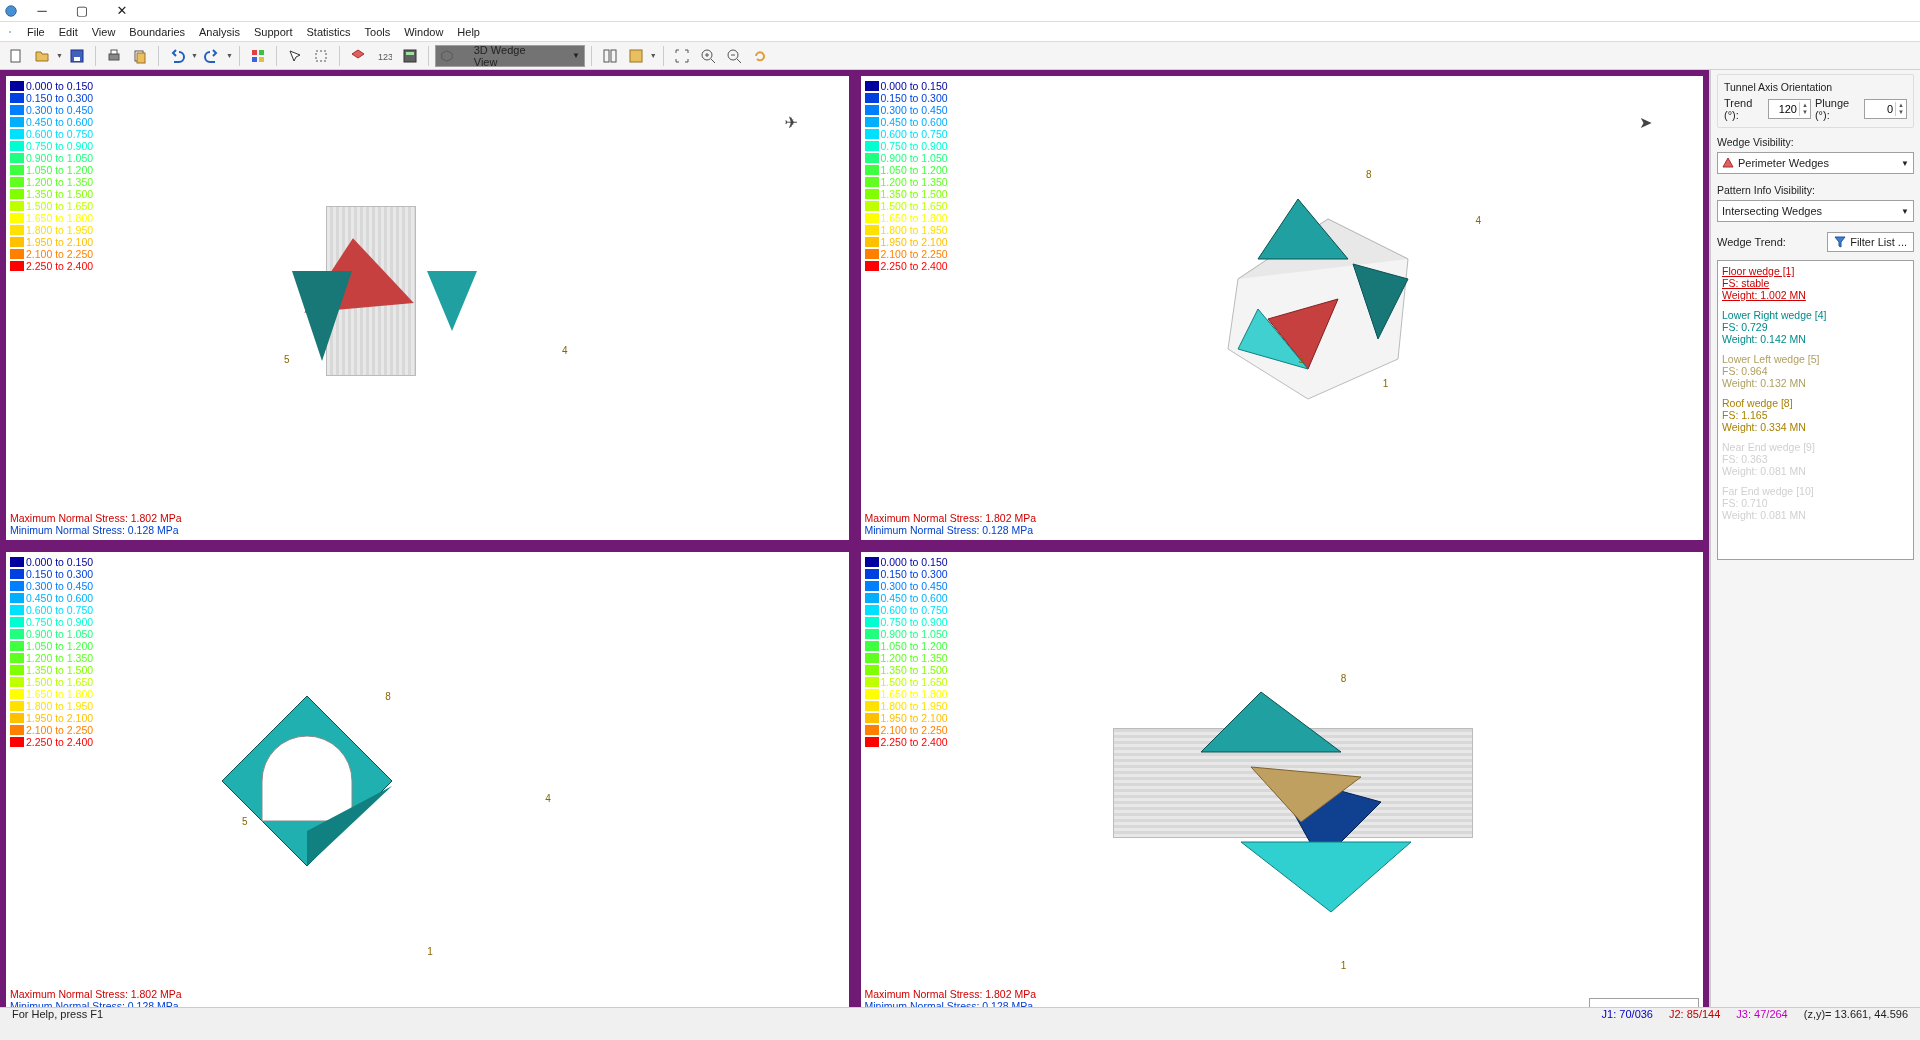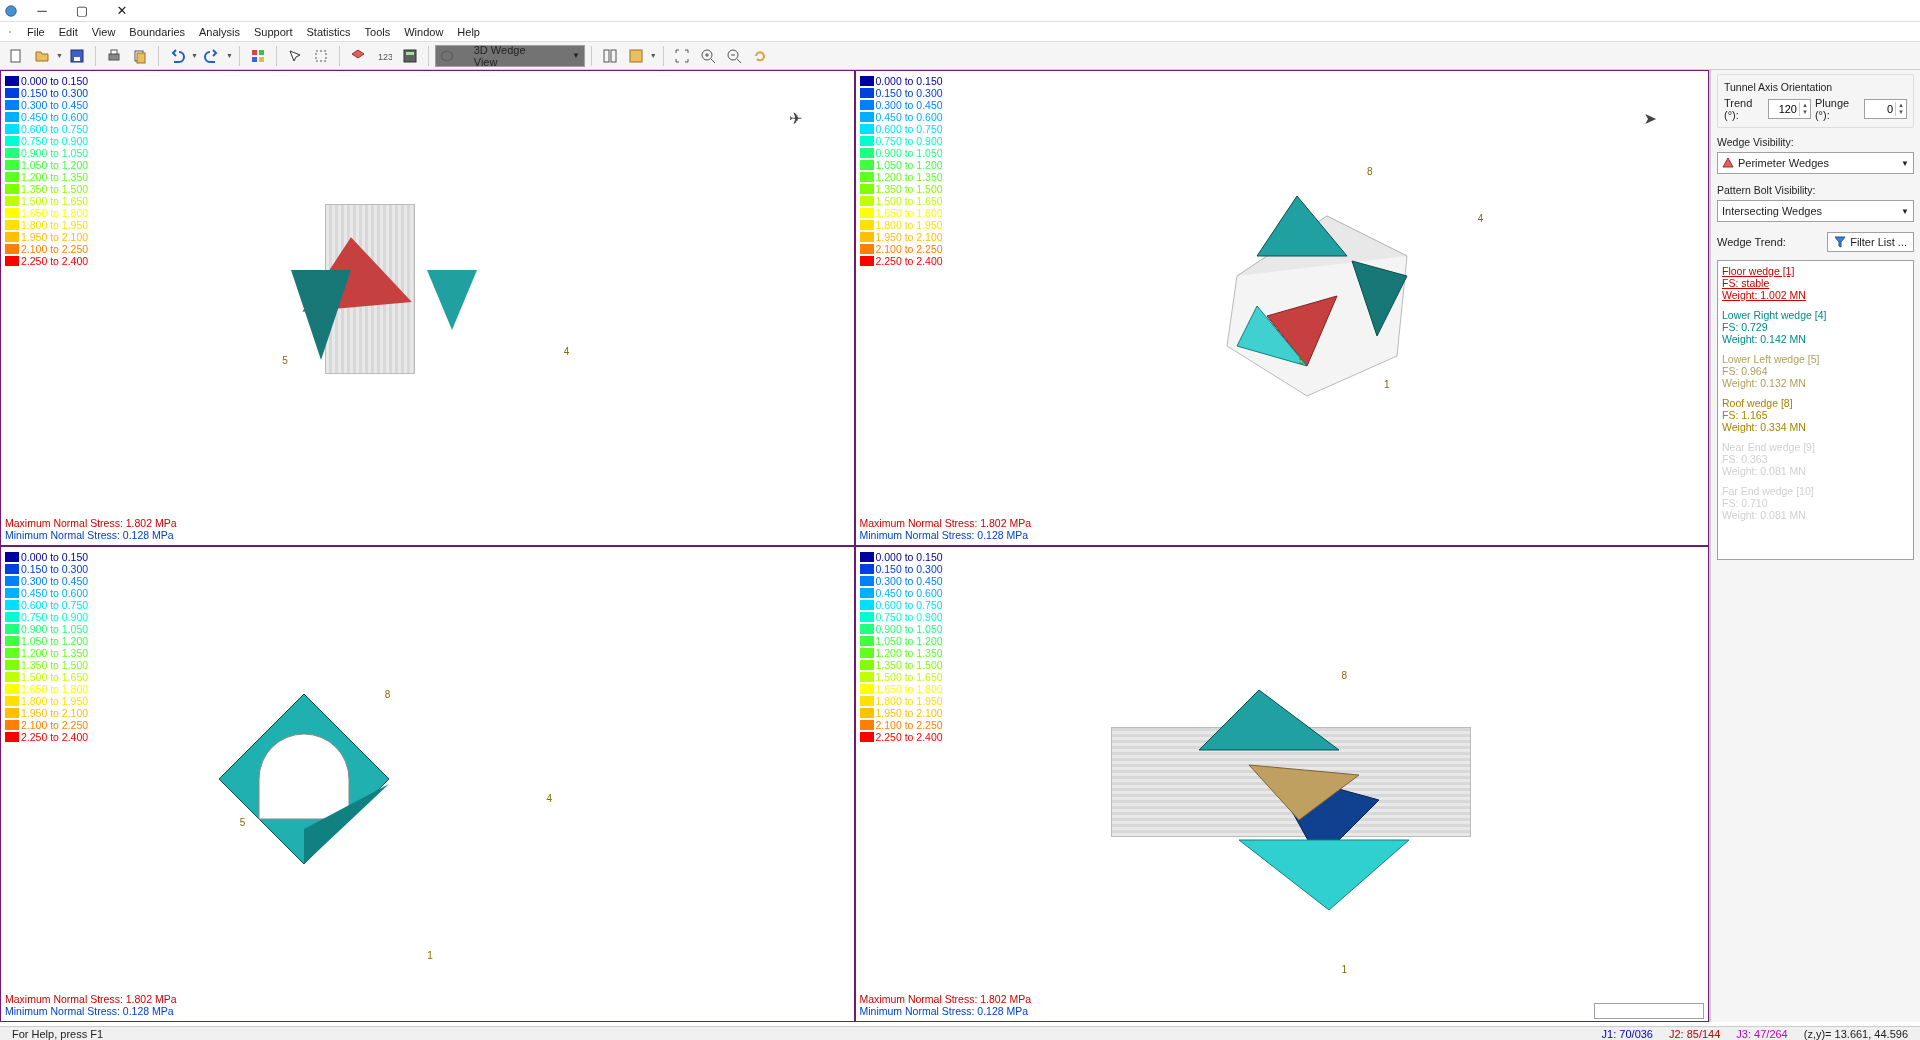--- a/index.html
+++ b/index.html
@@ -21,21 +21,21 @@
 .toolbar { height: 28px; background: #f5f5f5; display: flex; align-items: center; padding: 0 4px; border-bottom: 1px solid #d0d0d0; gap: 2px; }
 .tool-btn { width: 24px; height: 24px; display:flex; align-items:center; justify-content:center; border: 1px solid transparent; border-radius: 2px; }
 .tool-sep { width: 1px; height: 20px; background: #ccc; margin: 0 4px; }
 .tool-drop { display:flex; align-items:center; }
 .view-select { height: 22px; border: 1px solid #a0a0a0; background: #737373; display:flex; align-items:center; padding: 0 4px; gap: 20px; width: 150px; }
 .view-select .dd-arrow { margin-left:auto; font-size:8px; }
 
 
 .main { position: absolute; top: 70px; bottom: 18px; left: 0; right: 0; display: flex; }
 .viewport-area { flex: 1; background: #fff; border-right: 1px solid #ccc; position: relative; display: grid; grid-template-columns: 1fr 1fr; grid-template-rows: 1fr 1fr; }
-.viewport { border: 1px solid #701a75; position: relative; overflow: hidden; background: #fff; }
+.viewport { border: 6px solid #701a75; position: relative; overflow: hidden; background: #fff; }
 
 
 .legend { position: absolute; top: 4px; left: 4px; font-size: 10.5px; line-height: 12px; user-select: none; }
 .legend-row { display: flex; align-items: center; }
 .legend-swatch { width: 14px; height: 10px; margin-right: 2px; }
 
 
 .stress-lbls { position: absolute; bottom: 4px; left: 4px; font-size: 10.5px; line-height: 12px; }
 .max-stress { color: #d00000; }
 .min-stress { color: #0040d0; }
@@ -54,21 +54,21 @@
 .panel-select .dd-arrow { margin-left:auto; font-size:8px; }
 .slider-row { display:flex; align-items:center; gap:4px; }
 .slider-btn { width:22px; height:22px; border:1px solid #a0a0a0; background:#fff; display:flex; align-items:center; justify-content:center; font-size:11px; }
 .slider-track { flex:1; height:4px; background:#ddd; position:relative; border-radius:2px; }
 .slider-thumb { position:absolute; top:-4px; left:50%; width:8px; height:12px; background:#0078d7; border-radius:2px; }
 .filter-btn { display:inline-flex; align-items:center; gap:4px; border:1px solid #a0a0a0; background:#fff; padding: 2px 6px; height: 20px; }
 .wedge-info-box { background:#fff; border:1px solid #a0a0a0; padding:4px; height: 300px; overflow-y:auto; font-size:10.5px; line-height:12px; }
 .wedge-block { margin-bottom: 8px; }
 
 
-.statusbar { position: absolute; bottom: 0; left: 0; right: 0; height: 14px; background: #f0f0f0; border-top: 1px solid #ccc; display: flex; align-items: flex-end; padding: 0 4px; font-size: 11px; }
+.statusbar { position: absolute; bottom: 0; left: 0; right: 0; height: 33px; background: #f0f0f0; border-top: 1px solid #ccc; display: flex; align-items: flex-start; padding: 0 4px; font-size: 11px; }
 .status-cell { padding: 0 8px; }
 
 
 .vp-center-box { position:absolute; top:28%; left:38%; width:90px; height:170px; background: repeating-linear-gradient(90deg, #e8e8e8, #e8e8e8 3px, #d8d8d8 3px, #d8d8d8 6px); border:1px solid #bbb; }
 .tri-red-big { position:absolute; width:0; height:0; border-left:55px solid transparent; border-right:55px solid transparent; border-bottom:70px solid #c64040; top:35%; left:35%; transform: rotate(-5deg); }
 .tri-teal1 { position:absolute; width:0; height:0; border-left:30px solid transparent; border-right:30px solid transparent; border-top:90px solid #187878; top:42%; left:34%; }
 .tri-teal2 { position:absolute; width:0; height:0; border-left:25px solid transparent; border-right:25px solid transparent; border-top:60px solid #20a0a0; top:42%; left:50%; }
 .num-label { position:absolute; color:#886600; font-size:10px; }
 
 
@@ -599,21 +599,21 @@
       <div class="panel-select">
         <svg width="12" height="12" viewBox="0 0 12 12">
             <polygon points="6,1 11,10 1,10" fill="#e06060" stroke="#a03030"></polygon>
           </svg>
         <span style="margin-left:4px">Perimeter Wedges</span>
         <span class="dd-arrow">▼</span>
       </div>
     </div>
 
     <div class="panel-section noborder">
-      <div class="panel-label">Pattern Bolt Visibility:</div>
+      <div class="panel-label">Pattern Info Visibility:</div>
       <div class="panel-select">
         <span>Intersecting Wedges</span>
         <span class="dd-arrow">▼</span>
       </div>
     </div>
 
 
     <div class="panel-section noborder" style="display:flex;align-items:center;gap:6px;">
       <span>Wedge Trend:</span>
       <div class="filter-btn" style="margin-left:auto;">

